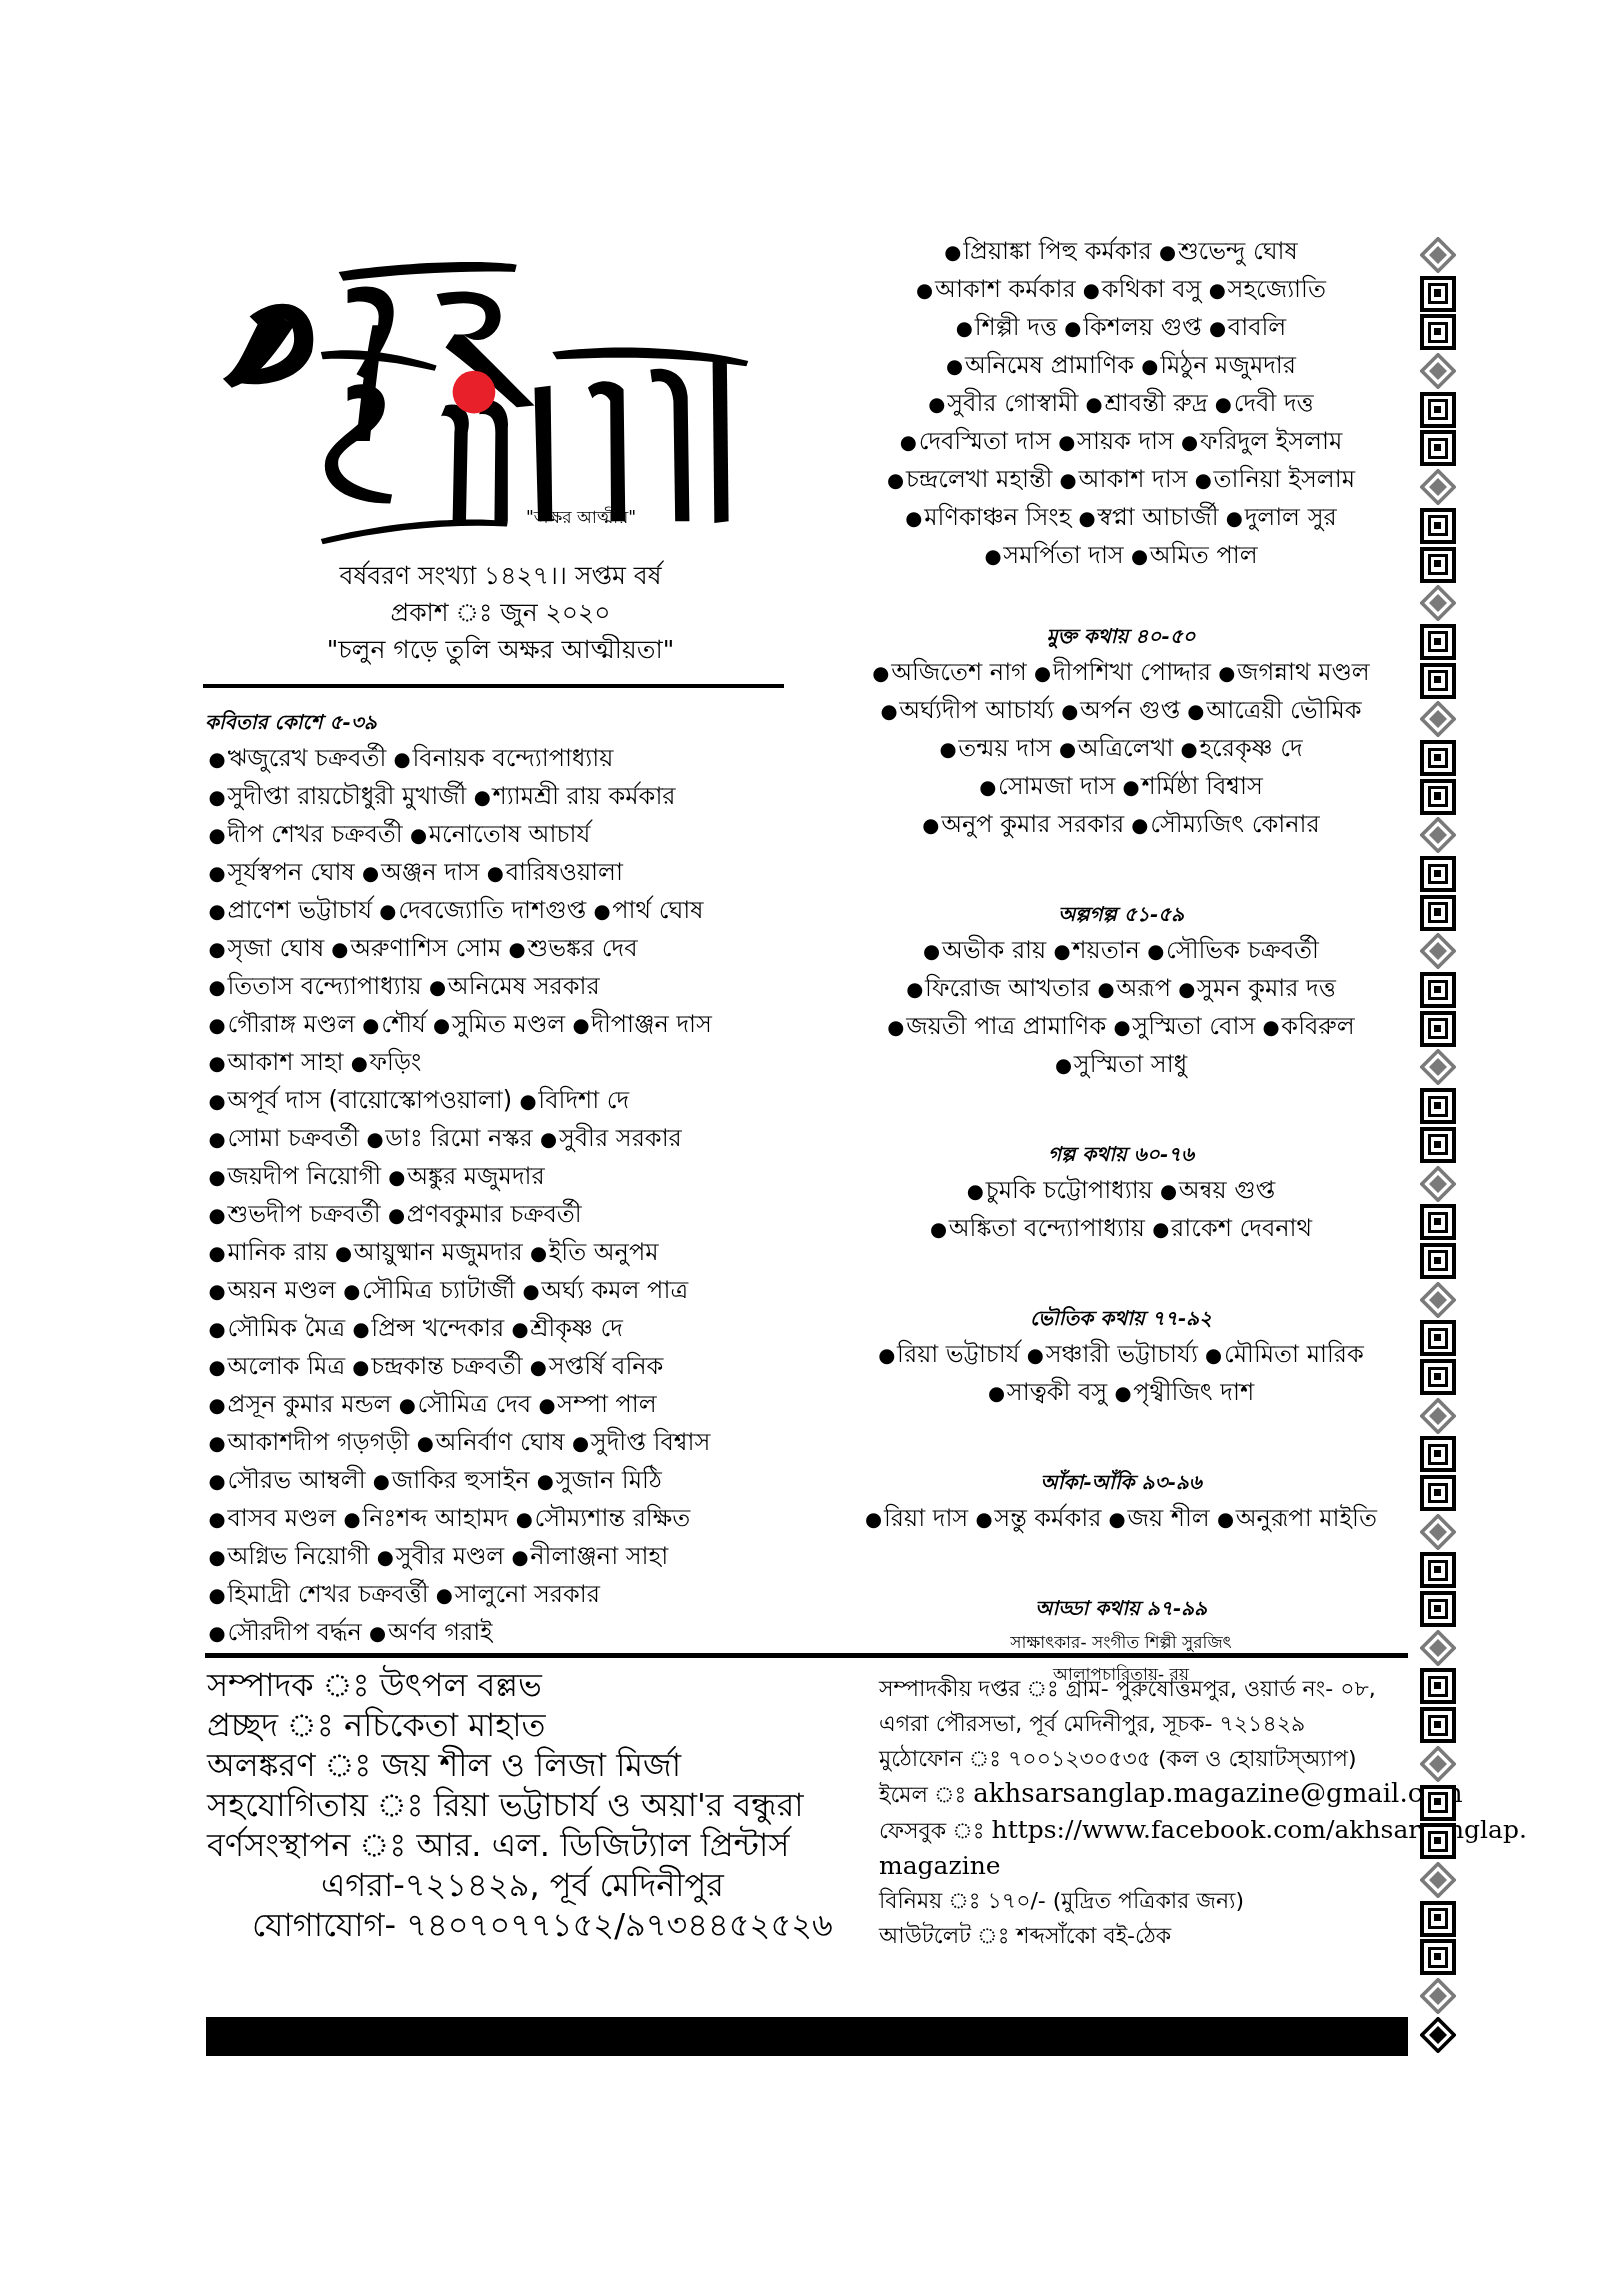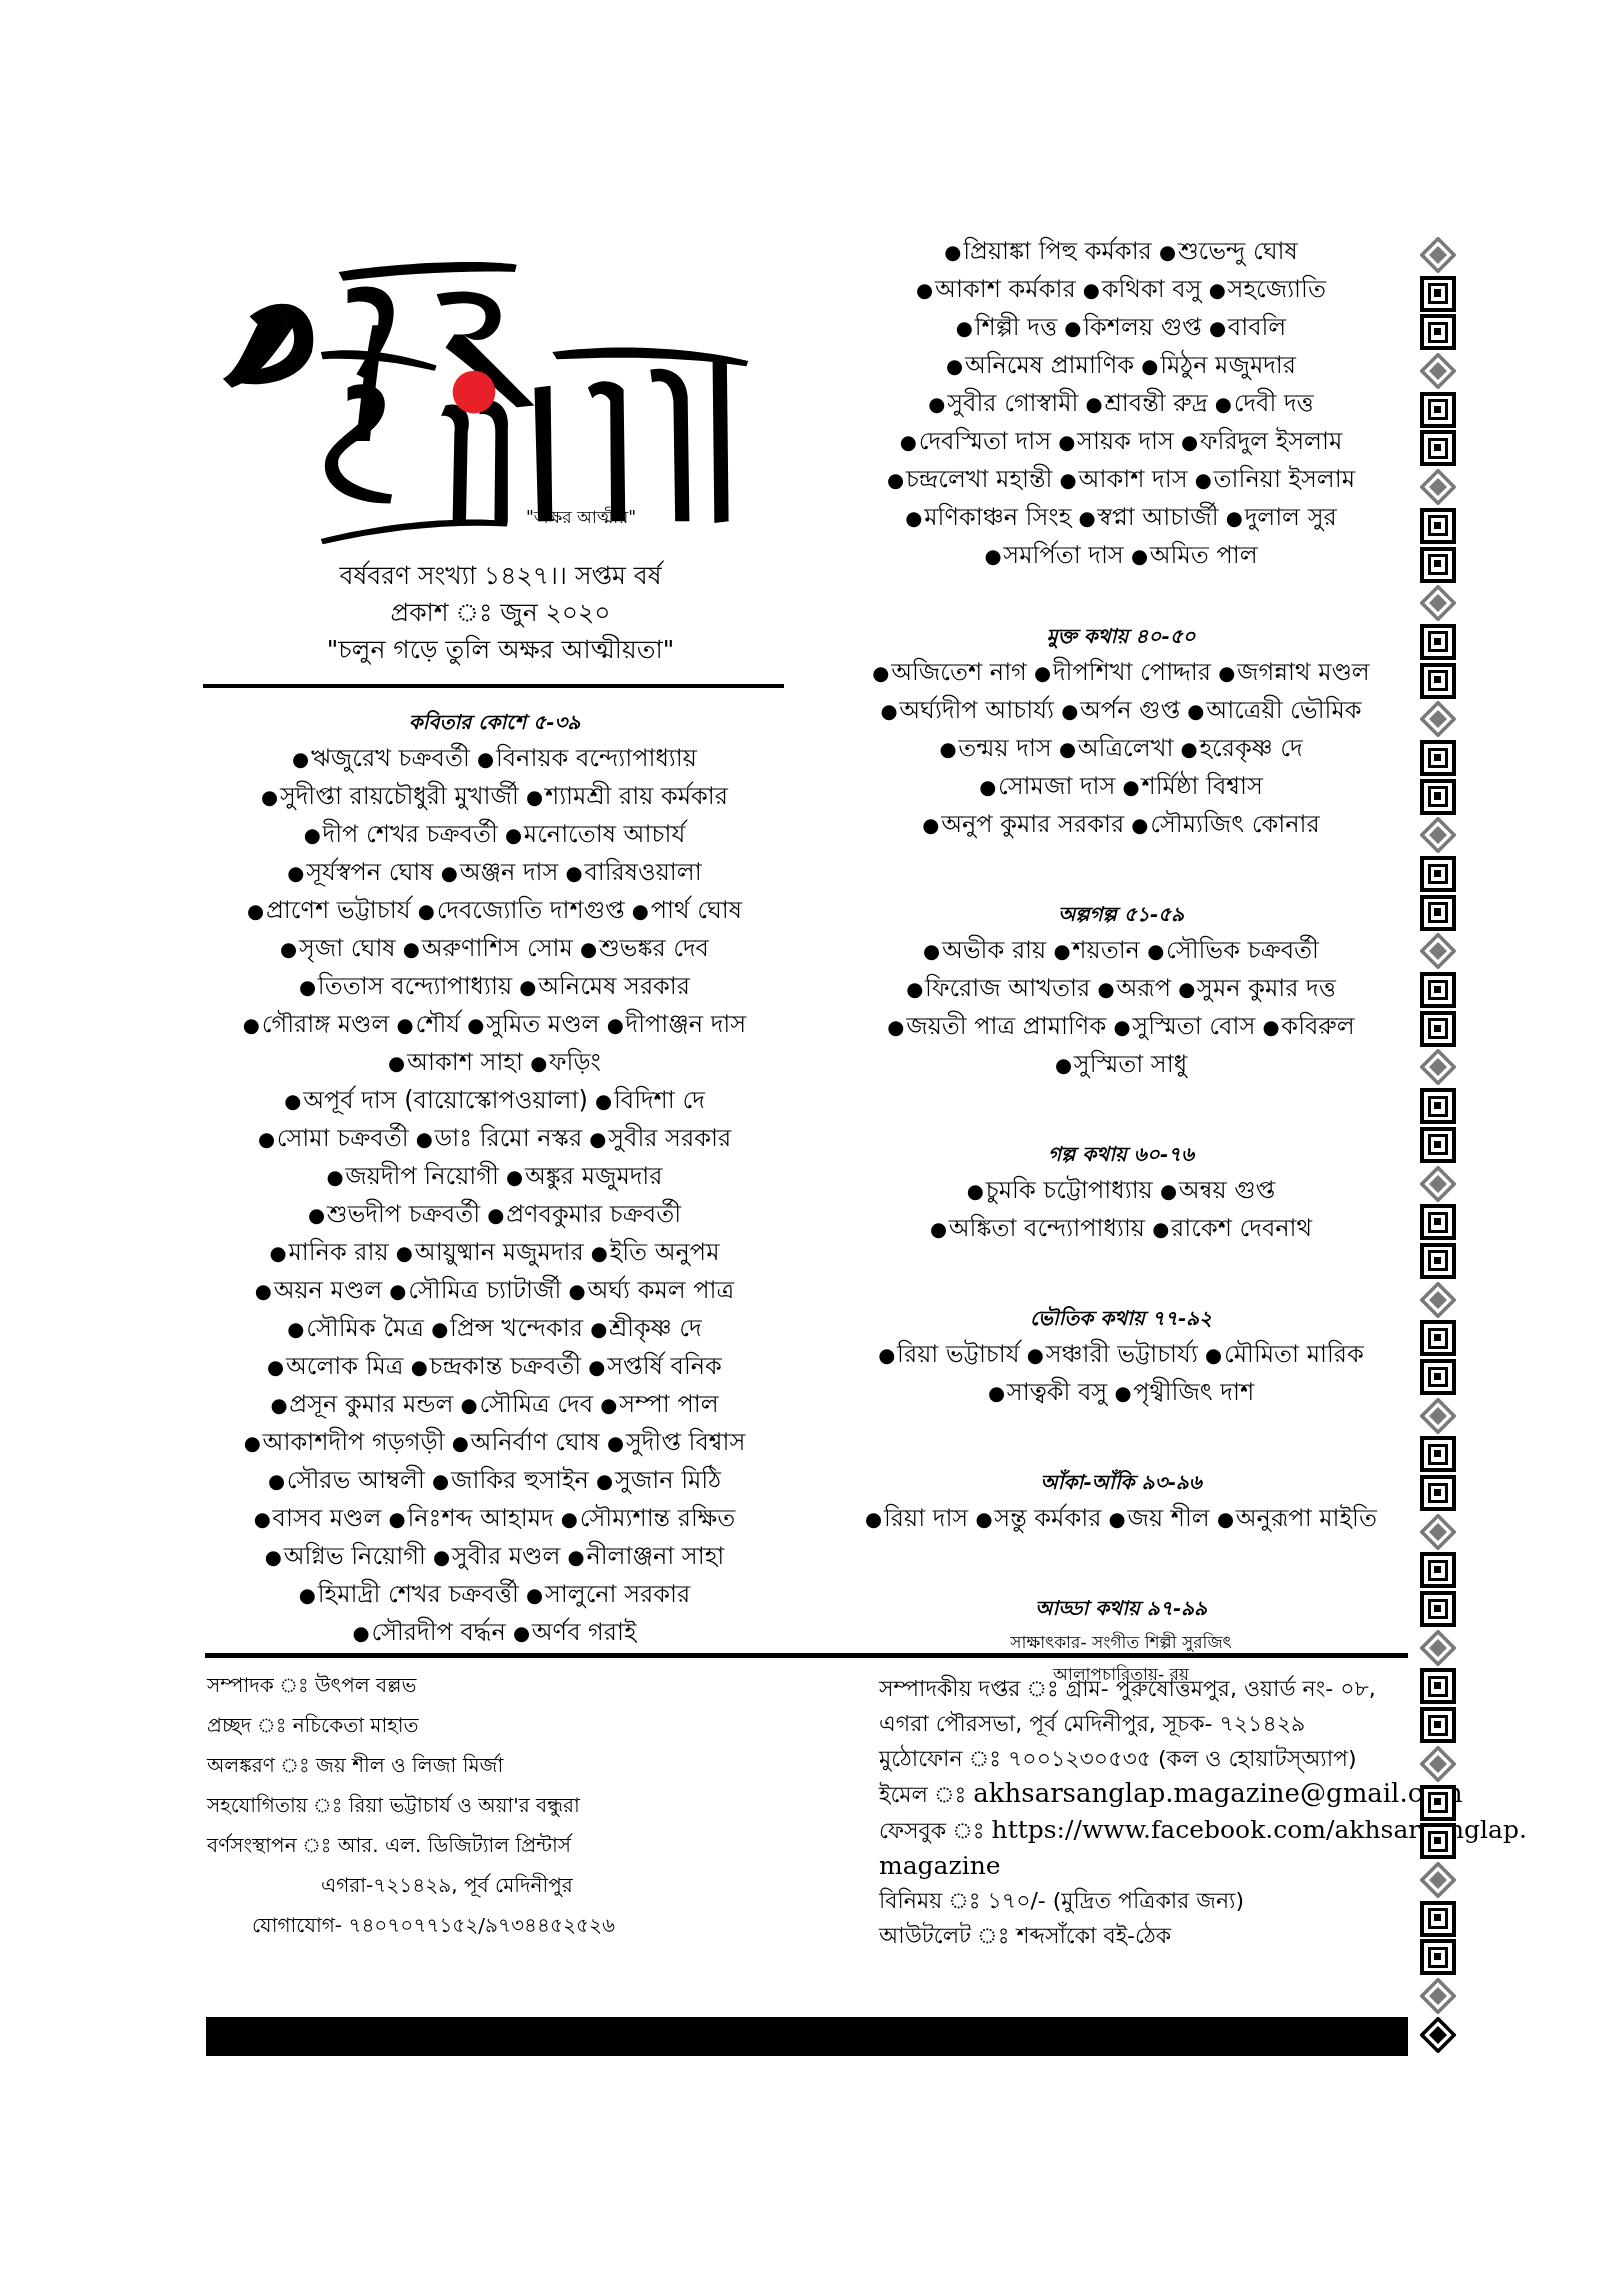--- a/index.html
+++ b/index.html
@@ -15,41 +15,41 @@
   .logo-tag {
     left: 526px; top: 504px; font-size: 17px; white-space: nowrap;
   }
   .issue-block {
     left: 211px; top: 557px; width: 579px; text-align: center;
     font-size: 25px; line-height: 37px;
   }
   .rule-top { left: 203px; top: 684px; width: 581px; height: 3.6px; background: #000; }
 
   
-  .col-left  { left: 205px; top: 704px; width: 579px; text-align: center; }
+  .col-left  { left: 205px; top: 704px; width: 579px; }
   .col-right { left: 829px; top: 233px; width: 584px; text-align: center; }
 
   .sec-title {
     font-family: "DejaVu Serif", "Liberation Serif", serif;
     font-style: italic; font-size: 20px; line-height: 36px; margin: 0;
   }
   .names { margin: 0; padding: 0; list-style: none; }
   .names li { font-size: 24px; line-height: 37px; white-space: nowrap; }
   .names li span.entry { margin: 0 3.6px; }
   .names li span.entry::before { content: "\25CF"; font-size: 19.6px; margin-right: 1.8px; }
   .col-right .names li { line-height: 37px; }
   .gap-lg { height: 43px; }
   .gap-md { height: 52px; }
   .interview { font-size: 17px; line-height: 32px; }
 
   .rule-mid { left: 205px; top: 1653px; width: 1203px; height: 5.3px; background: #000; }
 
   
   .credits { left: 207px; top: 1665px; width: 606px; }
-  .credits .row { font-size: 20px; line-height: 40px; white-space: nowrap; }
+  .credits .row { font-size: 32px; line-height: 40px; white-space: nowrap; }
   .credits .row.center { padding-left: 114px; }
   .credits .row.center2 { padding-left: 45px; }
 
   .office { left: 831px; top: 1671px; width: 579px; margin-left: 48px; }
   .office .row { font-size: 22px; line-height: 35px; white-space: nowrap; }
   .office .latin { font-family: "DejaVu Serif", "Liberation Serif", serif; }
   .office .email { font-size: 26px; }
   .office .fb { font-size: 25px; }
 
   .bar-bottom { left: 206px; top: 2017px; width: 1202px; height: 39px; background: #000; }

